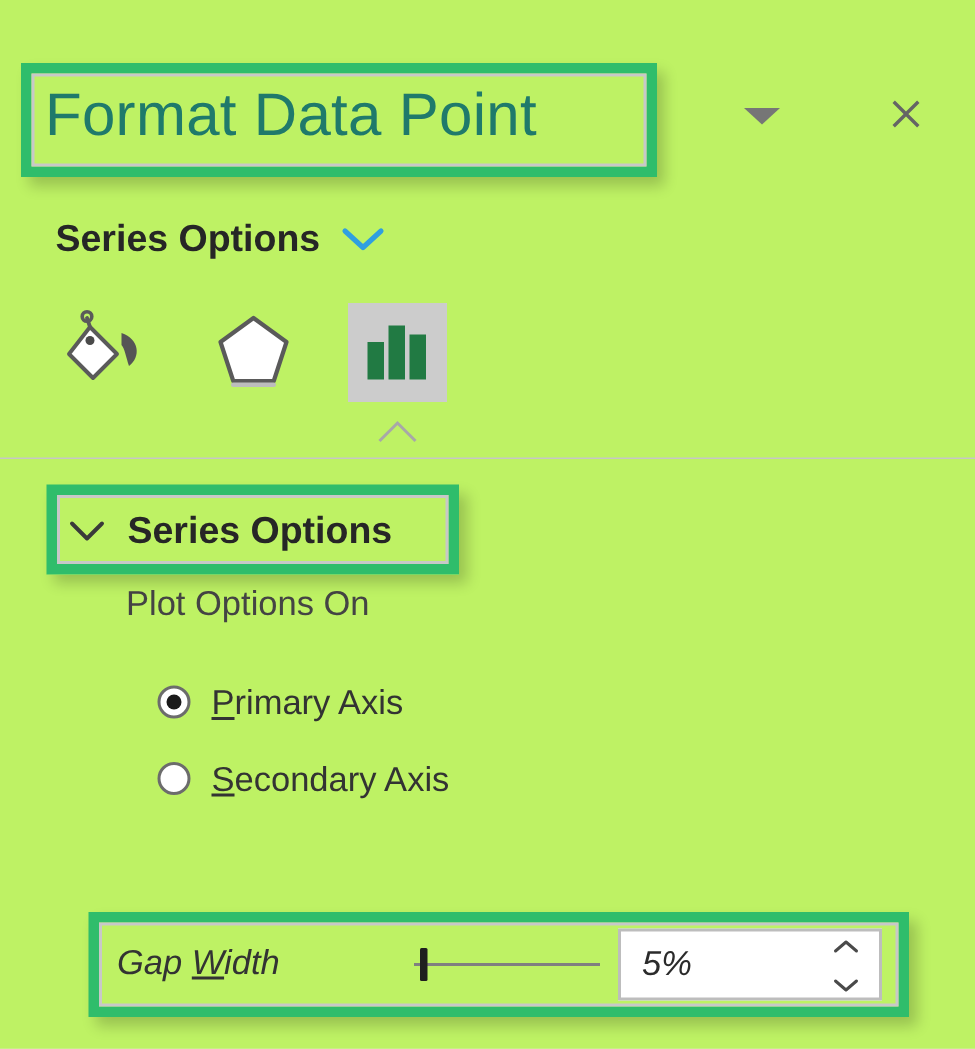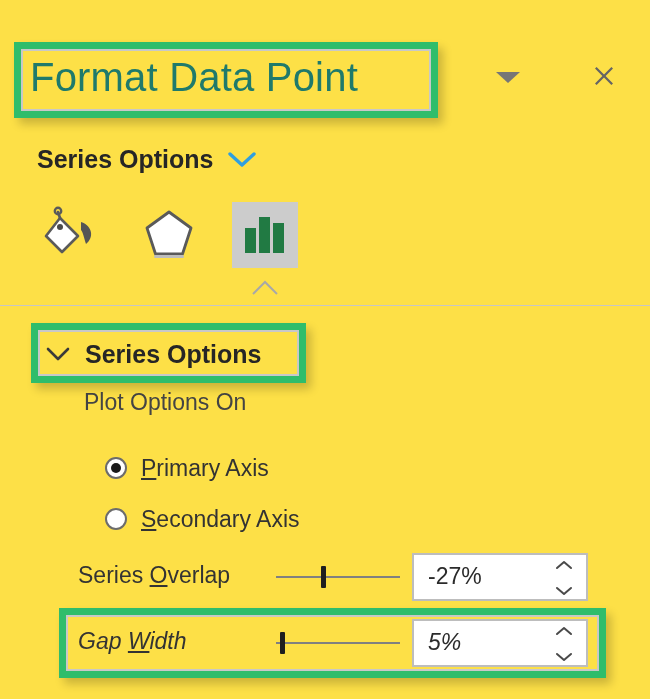--- a/index.html
+++ b/index.html
@@ -12,21 +12,21 @@
     background: #e9e9e9;
     font-family: "Liberation Sans", sans-serif;
     overflow: hidden;
     position: relative;
     -webkit-font-smoothing: antialiased;
   }
 
   .pane {
     position: absolute;
     inset: 0;
-    background: #fde047;
+    background: #bef264;
   }
 
   
   .titlebar {
     position: absolute;
     left: 0; top: 0;
     width: 650px; height: 132px;
   }
   .pane-title {
     position: absolute;
@@ -339,44 +339,20 @@
   <div class="radio-row radio-secondary">
     <span class="radio-mark"></span>
     <span class="radio-label"><u>S</u>econdary Axis</span>
   </div>
 
   <div class="radio-row radio-primary">
     <span class="radio-mark on"></span>
     <span class="radio-label"><u>P</u>rimary Axis</span>
   </div>
 
-  <div class="slider-row row-overlap">
-    <span class="slider-label">Series <u>O</u>verlap</span>
-
-    <div class="slider">
-      <span class="slider-track"></span>
-      <span class="slider-thumb" style="left:45px"></span>
-    </div>
-
-    <div class="spin">
-      <span class="spin-value">-27%</span>
-      <span class="spin-btns">
-        <span>
-          <svg width="20" height="12" viewBox="0 0 20 12">
-            <path d="M3 9 L10 3 L17 9" fill="none" stroke="#4a4a4a" stroke-width="2" stroke-linecap="round" stroke-linejoin="round"></path>
-          </svg>
-        </span>
-        <span>
-          <svg width="20" height="12" viewBox="0 0 20 12">
-            <path d="M3 3 L10 9 L17 3" fill="none" stroke="#4a4a4a" stroke-width="2" stroke-linecap="round" stroke-linejoin="round"></path>
-          </svg>
-        </span>
-      </span>
-    </div>
-  </div>
 
   <div class="slider-row row-gap">
     <span class="slider-label">Gap <u>W</u>idth</span>
 
     <div class="slider">
       <span class="slider-track"></span>
       <span class="slider-thumb" style="left:4px"></span>
     </div>
 
     <div class="spin">

